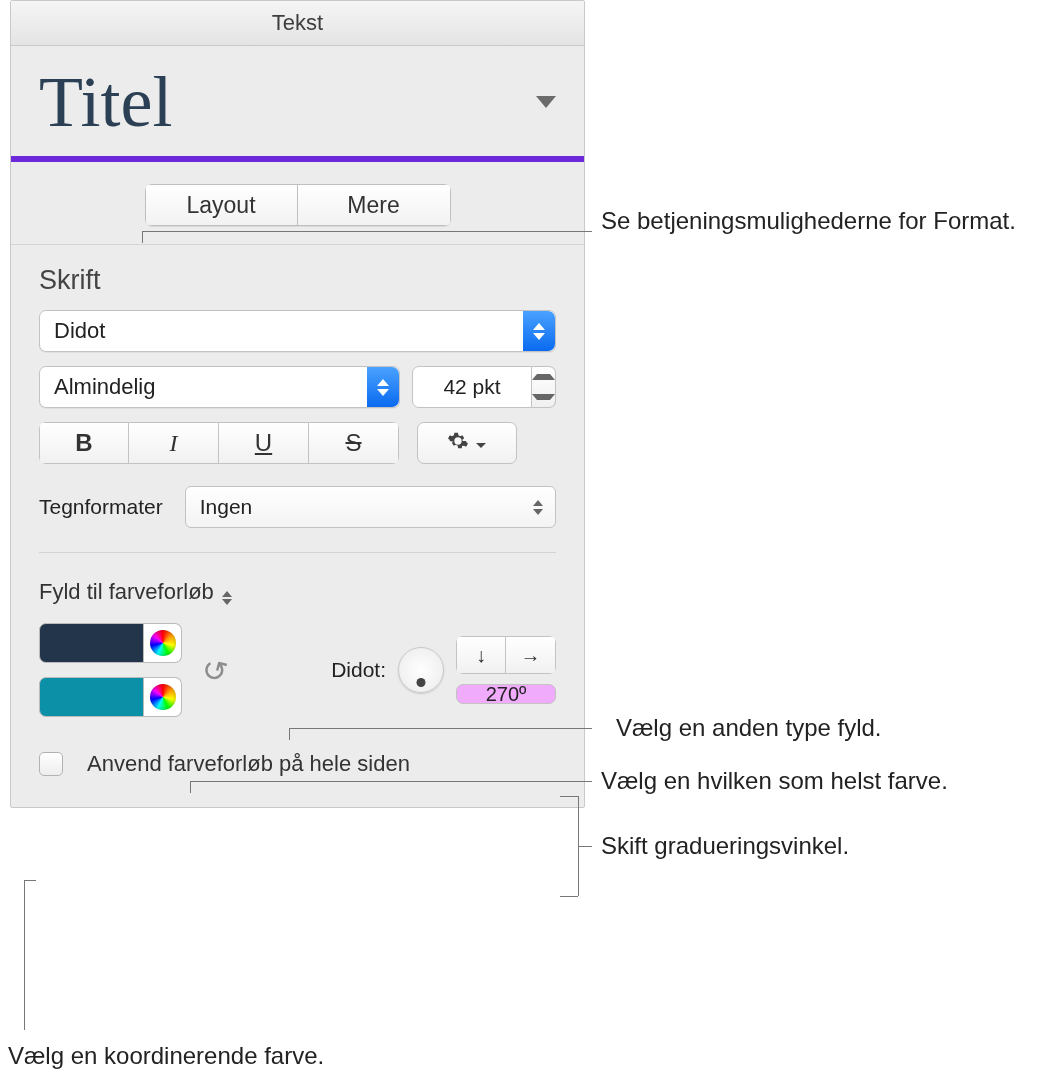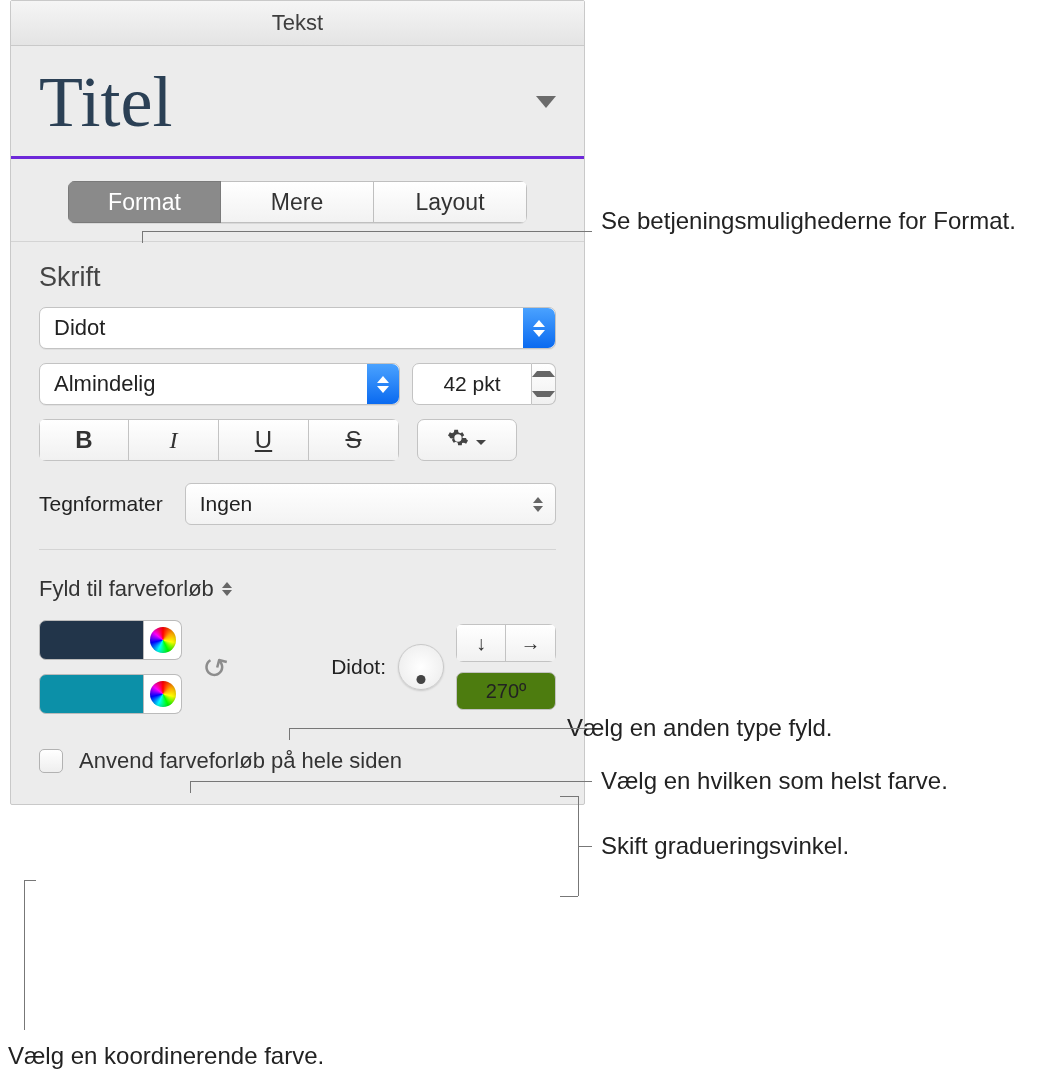--- a/index.html
+++ b/index.html
@@ -30,21 +30,21 @@
     background: linear-gradient(#f5f5f5,#e4e4e4);
     font-weight: 500;
     color: #3e3e3e;
     font-size: 22px;
   }
   .title-row {
     display: flex;
     align-items: center;
     justify-content: space-between;
     padding: 20px 28px 18px 28px;
-    border-bottom: 3px solid #6d28d9;
+    border-bottom: 6px solid #6d28d9;
   }
   .title-label {
     font-family: "Didot","Bodoni MT","Times New Roman",serif;
     font-size: 72px;
     color: #2b4055;
     line-height: 1;
   }
   .chevron-down {
     width: 0; height: 0;
     border-left: 10px solid transparent;
@@ -175,21 +175,21 @@
   .plain-select {
     position:relative;flex:1;height:42px;border:1px solid #c3c3c3;
     border-radius:6px;background:linear-gradient(#fff,#f3f3f3);
     display:flex;align-items:center;padding:0 14px;font-size:21px;
   }
   .plain-select .chev {
     position:absolute;right:12px;
     display:flex;flex-direction:column;gap:3px;
   }
   .fill-row {
-    display:flex;align-items:center;gap:8px;margin-top:26px;
+    display:flex;align-items:flex-end;gap:8px;margin-top:26px;
     font-size:22px;color:#333;
   }
   .mini-stepper-arrows {
     display:flex;flex-direction:column;gap:2px;
   }
   .swatch-area {
     display:flex;gap:20px;align-items:center;margin-top:18px;
   }
   .swatch-col { display:flex;flex-direction:column;gap:14px; }
   .swatch {
@@ -230,26 +230,26 @@
   .dir-btns {
     display:flex;border-radius:7px;overflow:hidden;
   }
   .dir-btn {
     width:50px;height:38px;border:1px solid #c3c3c3;
     background:linear-gradient(#fff,#f1f1f1);
     display:flex;align-items:center;justify-content:center;font-size:20px;color:#333;
   }
   .dir-btn + .dir-btn { border-left:none; }
   .angle-input {
-    width:100px;height:38px;border:1px solid #c3c3c3;border-radius:7px;
-    background:#4d7c0f;display:flex;align-items:center;justify-content:center;
+    width:100px;height:20px;border:1px solid #c3c3c3;border-radius:7px;
+    background:#f0abfc;display:flex;align-items:center;justify-content:center;
     font-size:20px;
   }
   .checkbox-row {
-    display:flex;align-items:center;gap:16px;margin:34px 0 30px 0;font-size:22px;color:#333;
+    display:flex;align-items:center;gap:24px;margin:34px 0 30px 0;font-size:22px;color:#333;
   }
   .checkbox {
     width:24px;height:24px;border:1px solid #b2b2b2;border-radius:5px;
     background:linear-gradient(#fff,#eee);
   }
   
   .callout {
     position:absolute;font-size:24px;color:#222;line-height:1.35;
   }
   .leader {
@@ -265,23 +265,22 @@
 <div class="panel">
   <div class="panel-header">Tekst</div>
 
   <div class="title-row">
     <div class="title-label">Titel</div>
     <div class="chevron-down"></div>
   </div>
 
   <div class="tabs-row">
     <div class="seg">
-      <div class="seg-btn active">Format</div>
+      <div class="seg-btn">Layout</div>
       <div class="seg-btn">Mere</div>
-      <div class="seg-btn">Layout</div>
     </div>
   </div>
 
   <div class="section">
     <div class="section-label">Skrift</div>
 
     <div class="select">
       <span>Didot</span>
       <div class="stepper-blue">
         <div class="arrow-up"></div>
@@ -395,21 +394,21 @@
       <div class="checkbox"></div>
       <span>Anvend farveforløb på hele siden</span>
     </div>
   </div>
 </div>
 
 <div class="callout" style="left:601px;top:205px;width:420px">Se betjeningsmulighederne for Format.</div>
 <div class="leader" style="left:142px;top:231px;width:450px"></div>
 <div class="leader-v" style="left:142px;top:231px;height:12px"></div>
 
-<div class="callout" style="left:567px;top:712px">Vælg en anden type fyld.</div>
+<div class="callout" style="left:616px;top:712px">Vælg en anden type fyld.</div>
 <div class="leader" style="left:289px;top:728px;width:303px"></div>
 <div class="leader-v" style="left:289px;top:728px;height:12px"></div>
 
 <div class="callout" style="left:601px;top:765px">Vælg en hvilken som helst farve.</div>
 <div class="leader" style="left:190px;top:781px;width:402px"></div>
 <div class="leader-v" style="left:190px;top:781px;height:12px"></div>
 
 <div class="callout" style="left:601px;top:830px">Skift gradueringsvinkel.</div>
 <div class="leader" style="left:578px;top:846px;width:14px"></div>
 <div class="leader-v" style="left:578px;top:796px;height:100px"></div>

